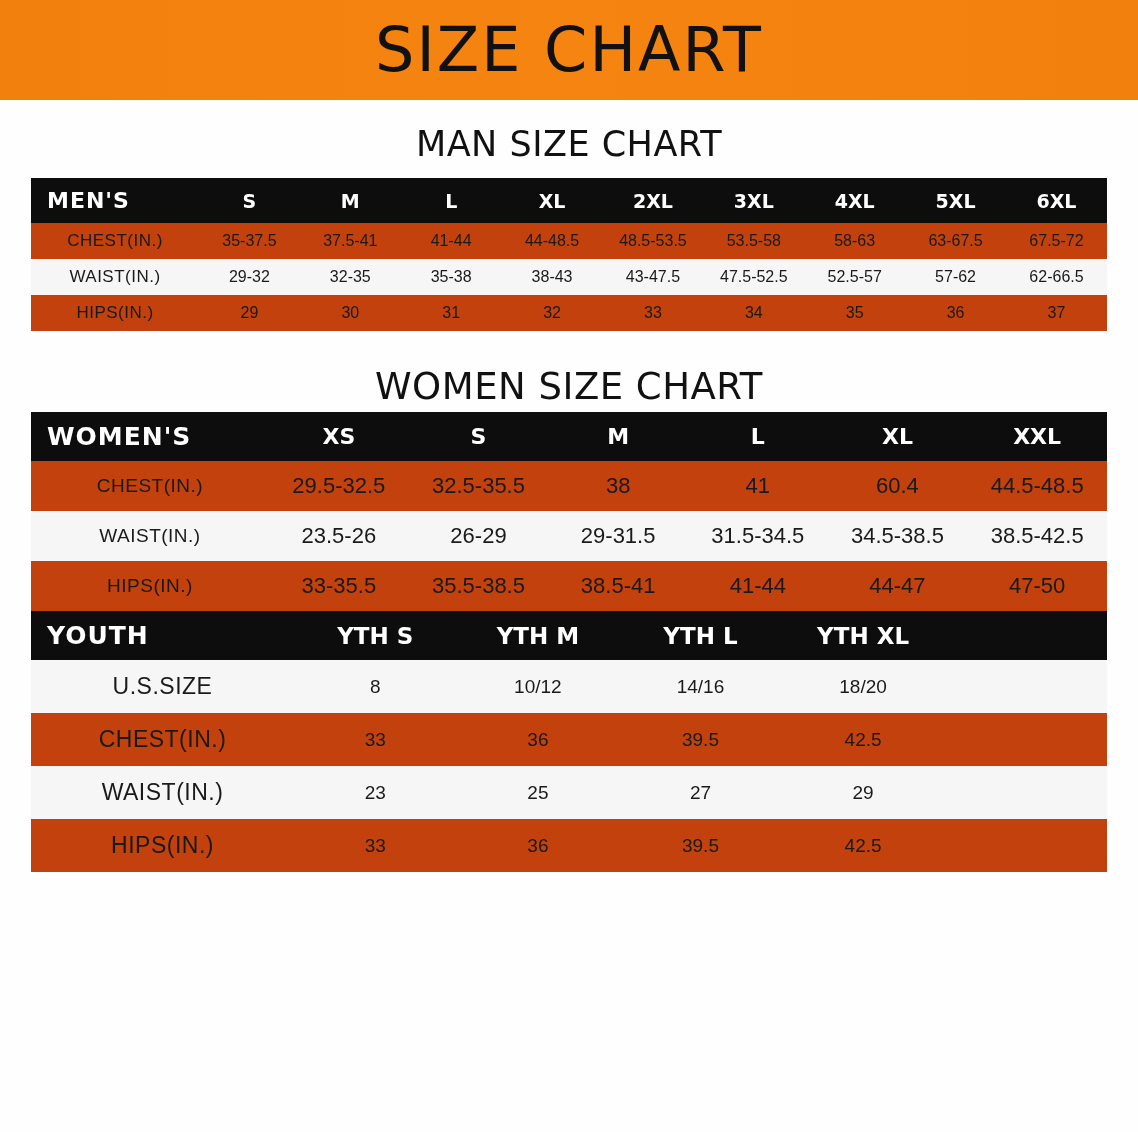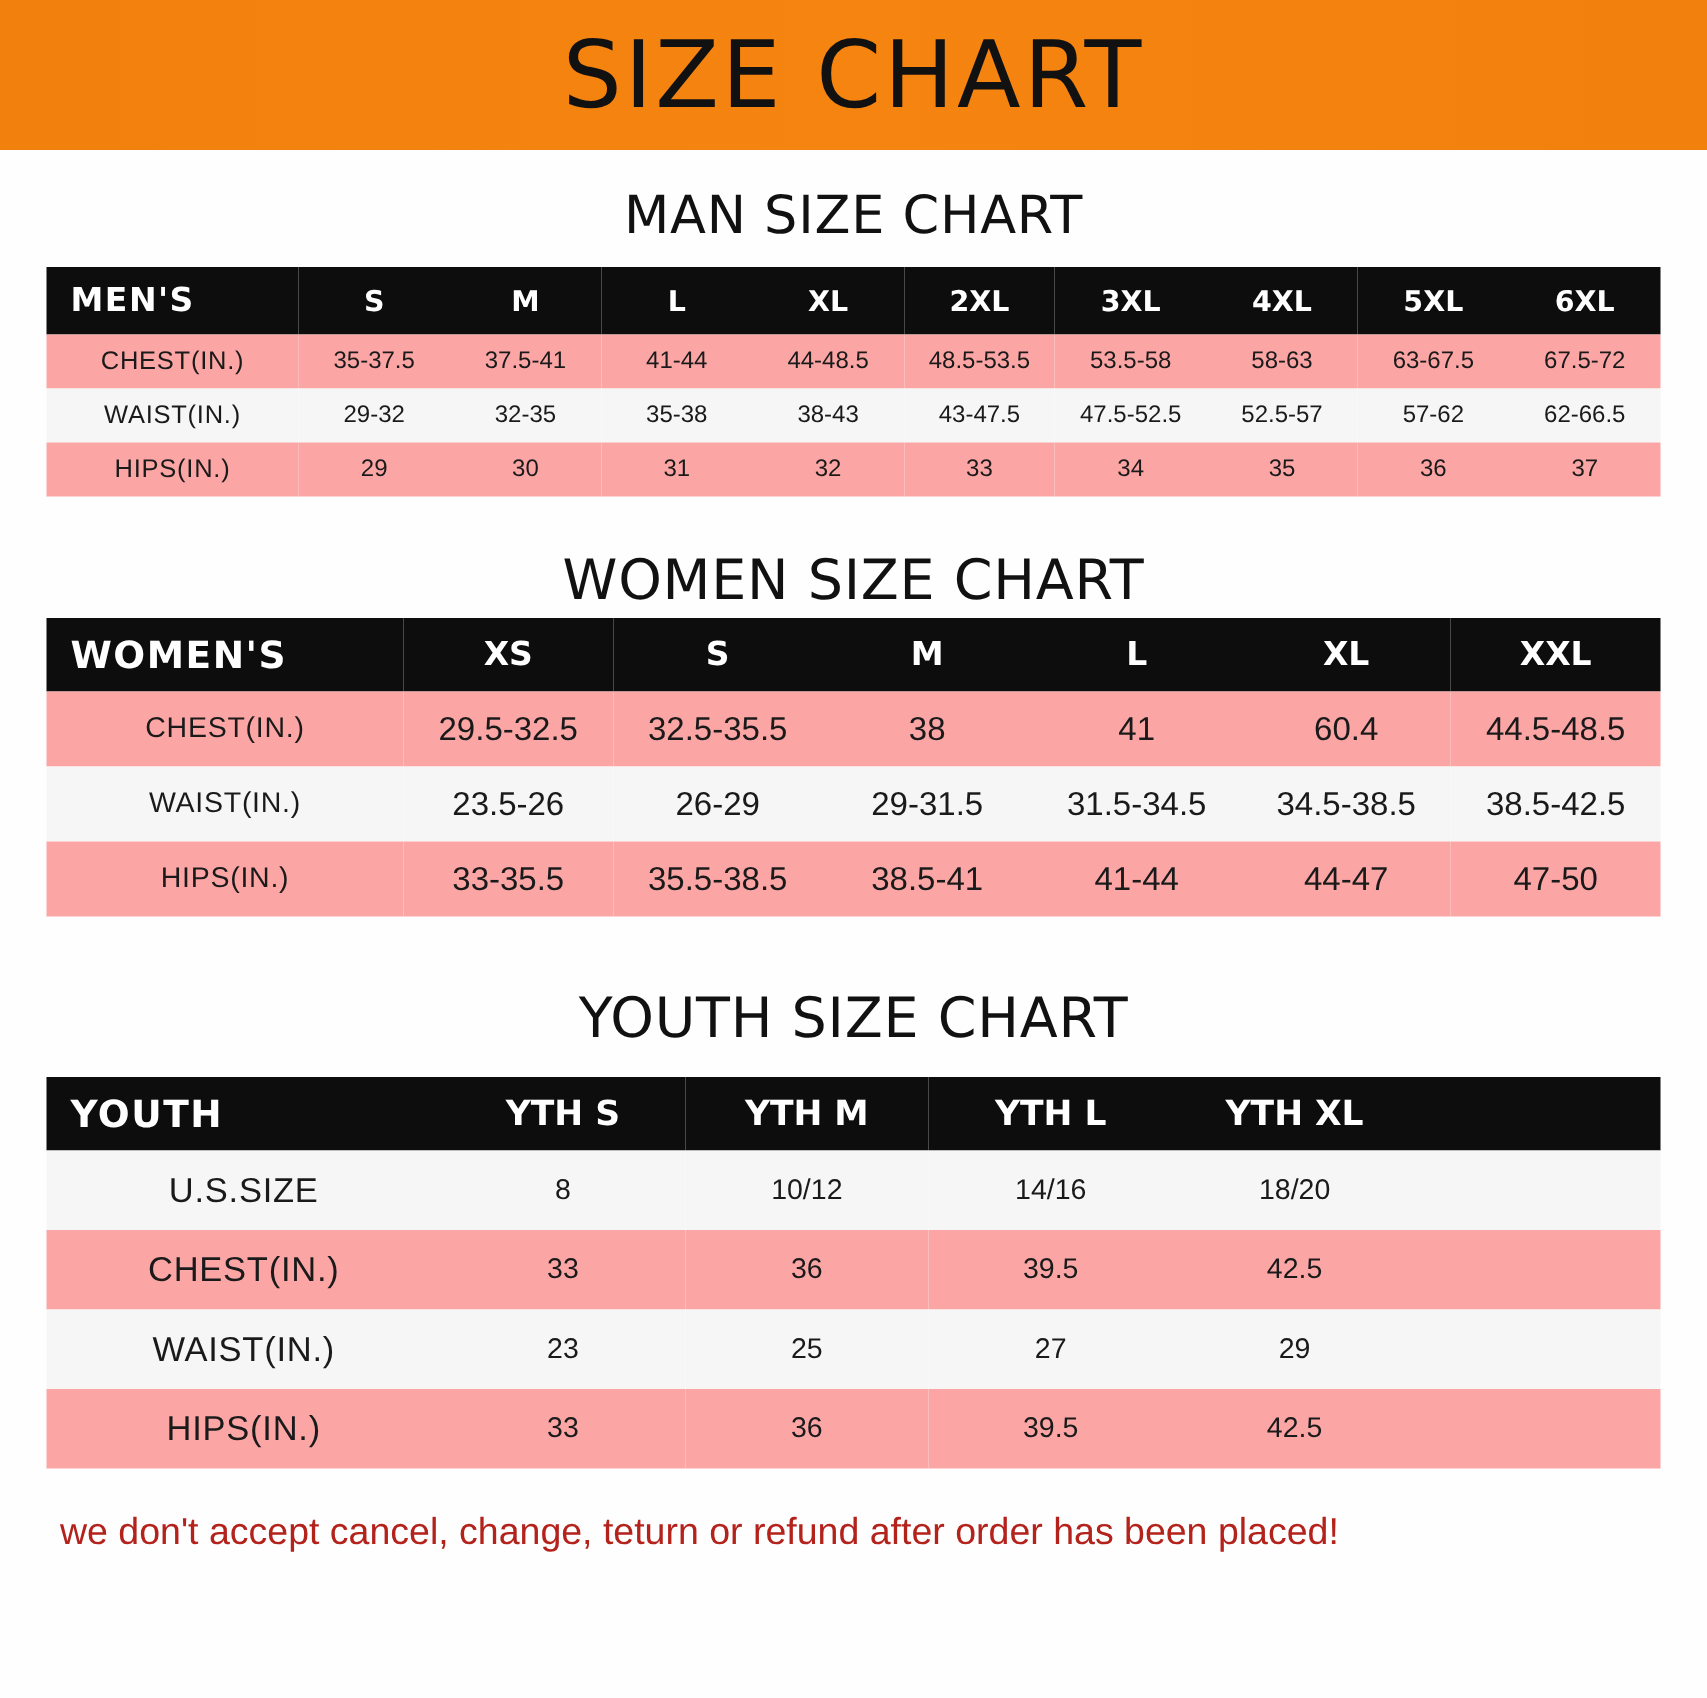--- a/index.html
+++ b/index.html
@@ -87,21 +87,21 @@
   }
   table.size-table tbody td {
     text-align: center;
     color: #1a1a1a;
     font-family: "Liberation Sans", sans-serif;
   }
   table.size-table tbody td.rowlabel {
     text-align: center;
     letter-spacing: 0.5px;
   }
-  tr.band-a td { background: #fca5a5; }
+  tr.band-a td { background: #c2410c; }
   tr.band-b td { background: #f6f6f6; }
 
   
   #men-table thead th { font-size: 19px; }
   #men-table thead th.rowhead { font-size: 22px; }
   #men-table tbody td { font-size: 16px; padding: 8px 1px; }
   #men-table tbody td.rowlabel { font-size: 17px; }
 
   
   #women-table thead th { font-size: 22px; }
@@ -234,21 +234,20 @@
           <td>35.5-38.5</td>
           <td>38.5-41</td>
           <td>41-44</td>
           <td>44-47</td>
           <td>47-50</td>
         </tr>
       </tbody>
     </table>
   </div>
 
-  <div class="section-title title-youth">YOUTH SIZE CHART</div>
   <div class="table-wrap">
     <table class="size-table" id="youth-table">
       <thead>
         <tr>
           <th class="rowhead" style="width:245px">YOUTH</th>
           <th>YTH S</th>
           <th>YTH M</th>
           <th>YTH L</th>
           <th>YTH XL</th>
           <th></th>
@@ -285,16 +284,15 @@
           <td>36</td>
           <td>39.5</td>
           <td>42.5</td>
           <td></td>
         </tr>
       </tbody>
     </table>
   </div>
 
   <div class="note">
-    <span class="line line2">we don't accept cancel, change, teturn or refund after order has been placed!</span>
   </div>
 
 </div>
 
 </body></html>

